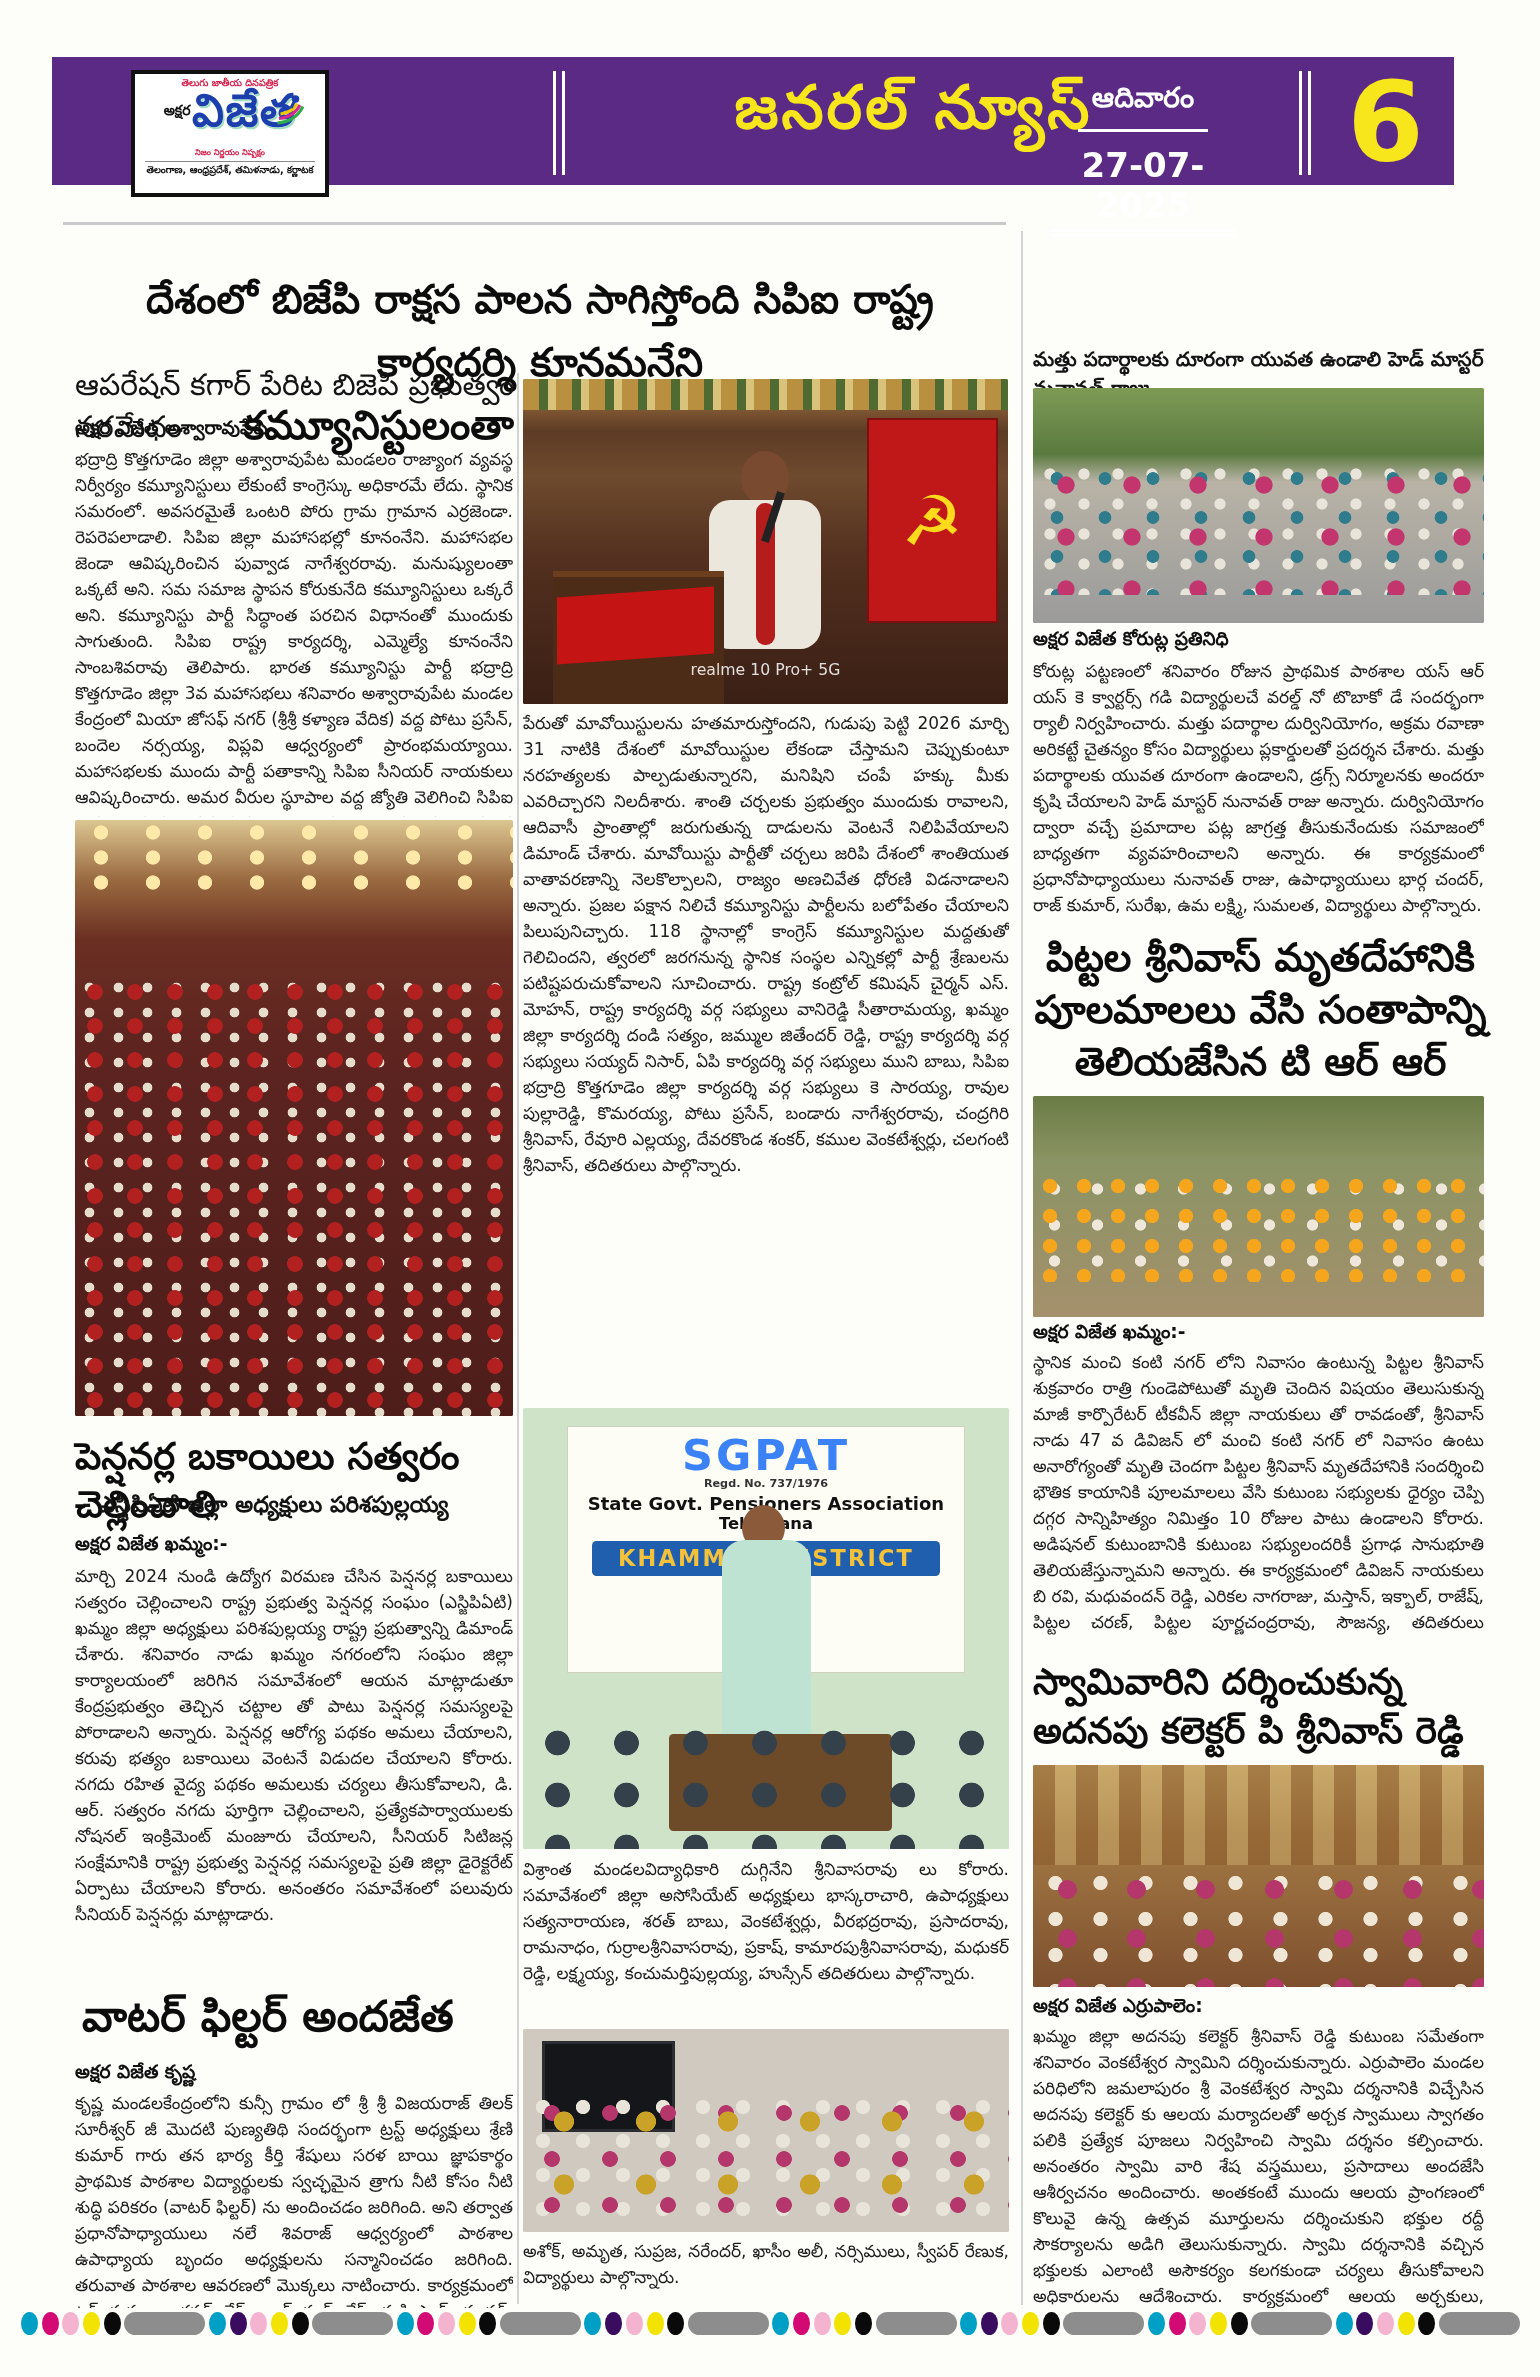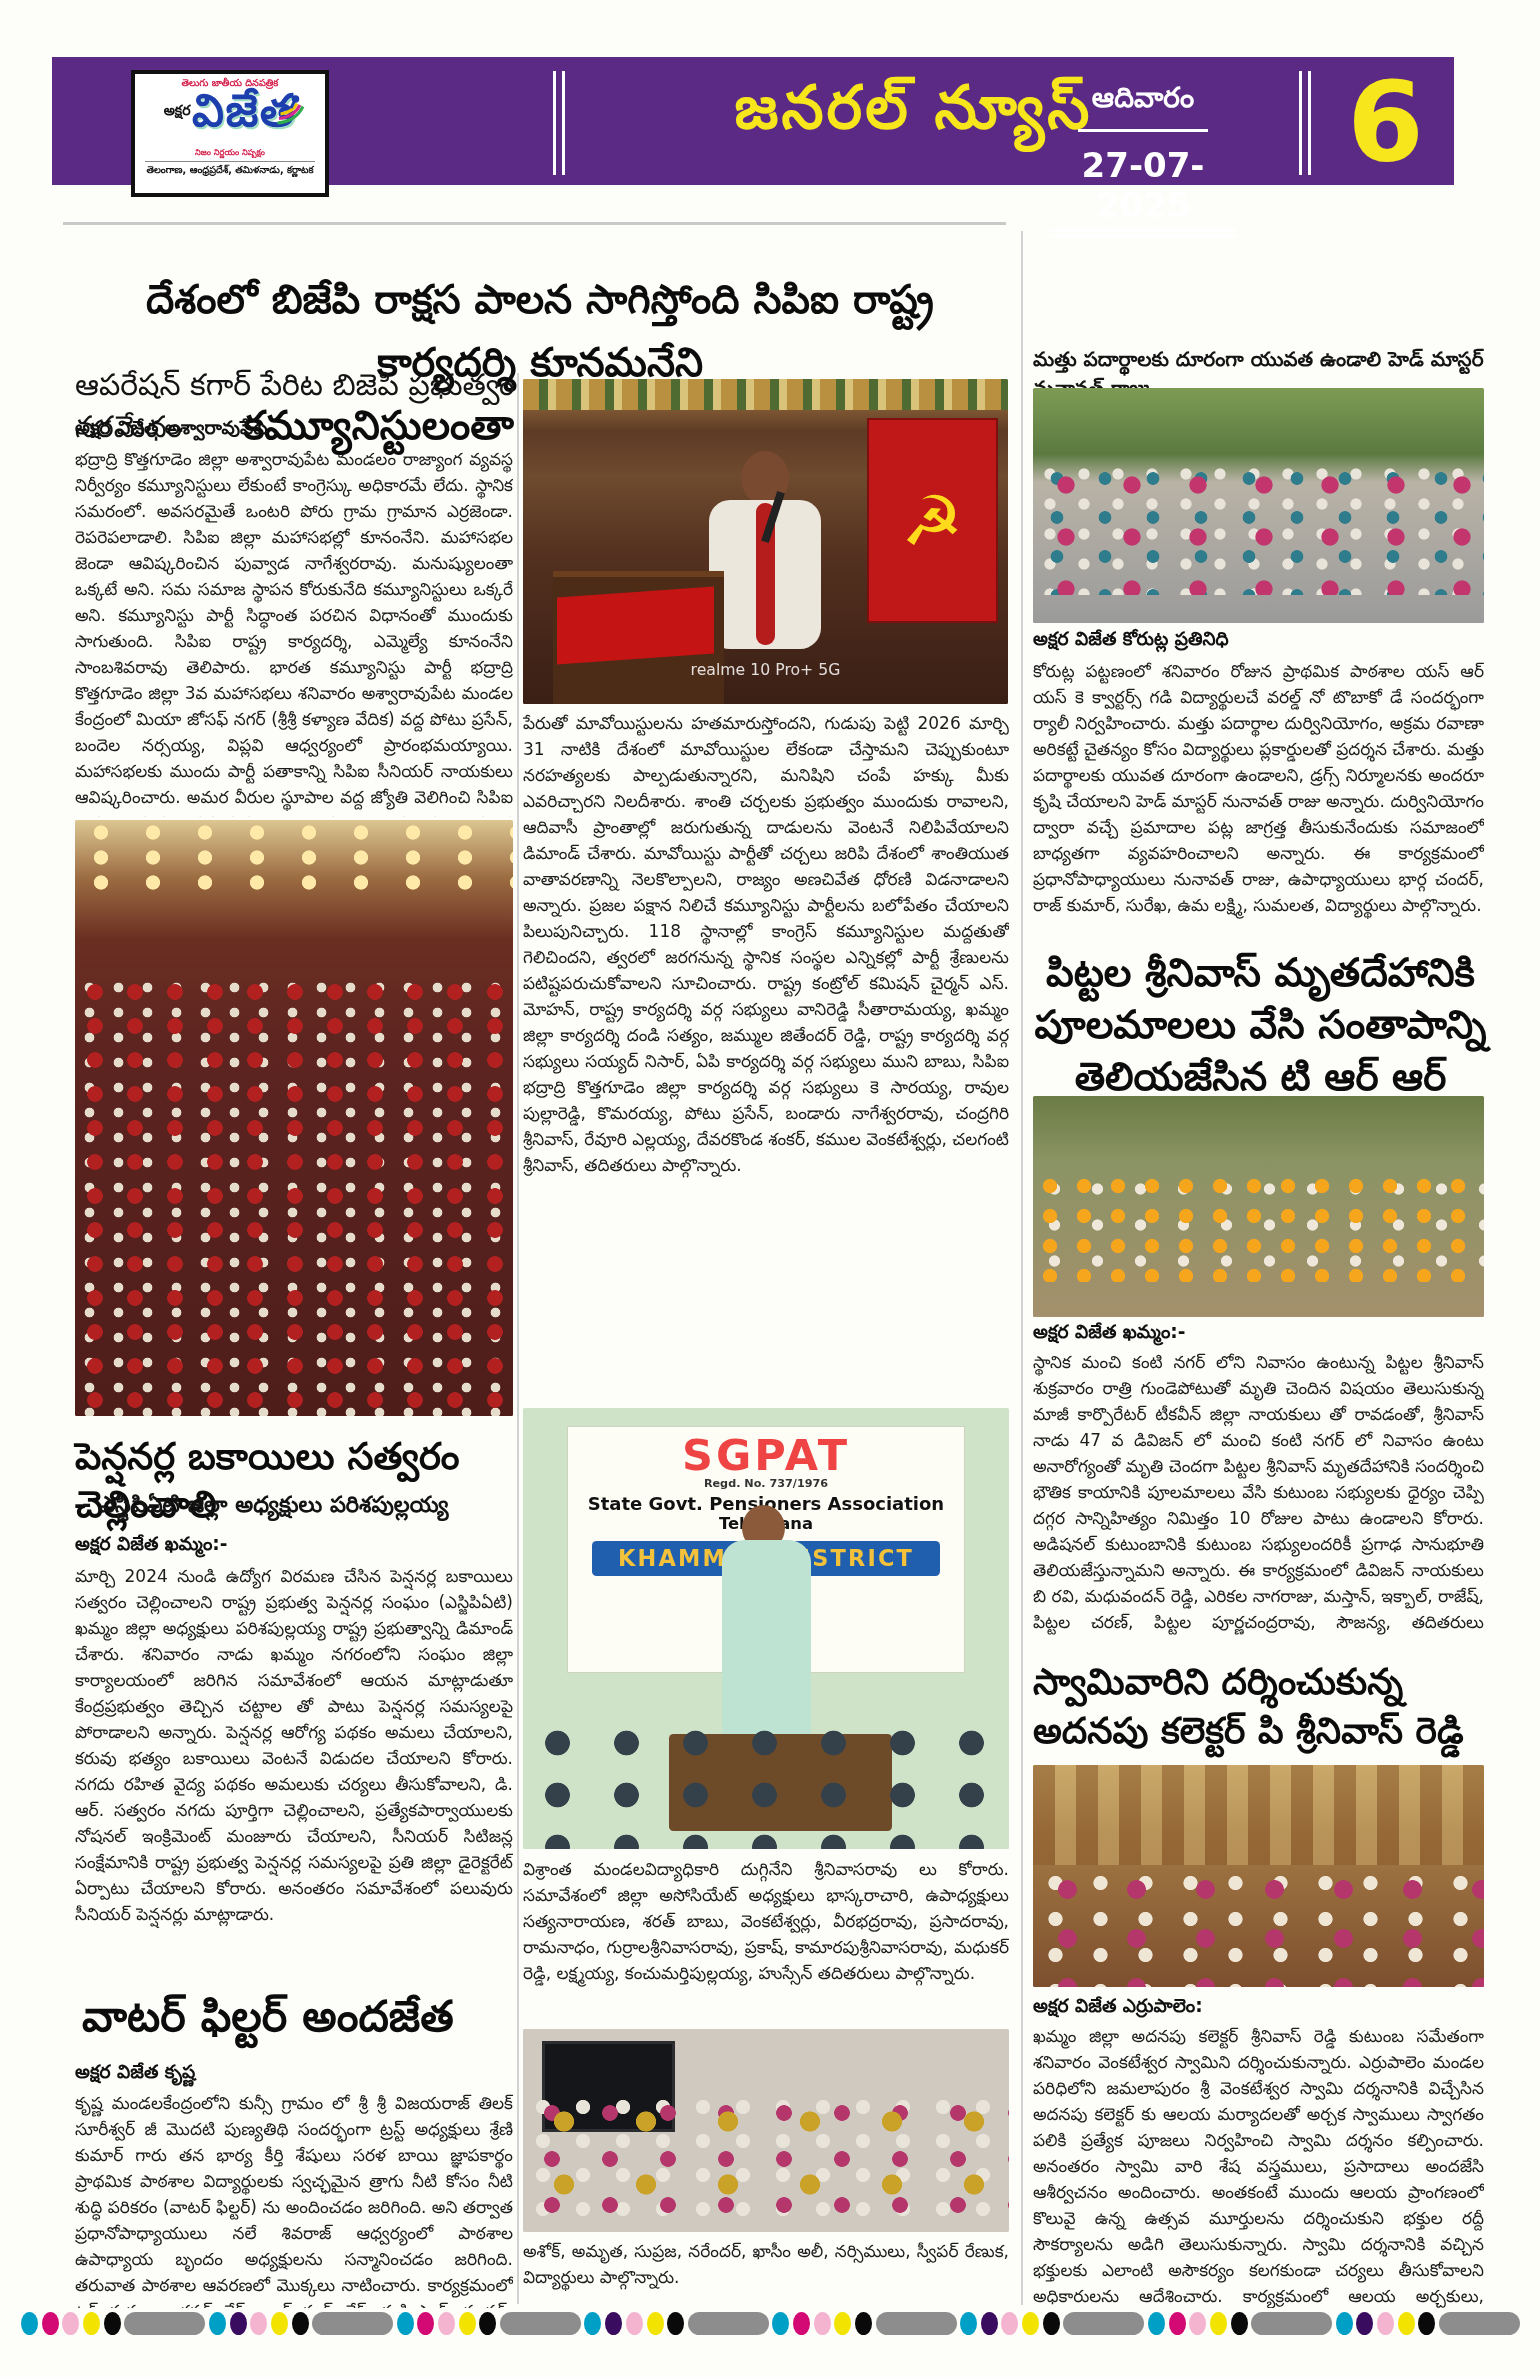--- a/index.html
+++ b/index.html
@@ -44,21 +44,21 @@
   .a1-byline{left:75px;top:417px;width:436px;}
   .body-txt{font-size:17px;line-height:26px;text-align:justify;color:#1c1c1c;overflow:hidden;}
   .a1-body-left{left:75px;top:446px;width:438px;height:371px;}
   .a1-body-center{left:523px;top:710px;width:486px;height:692px;}
 
   .a2-headline{left:1033px;top:236px;width:461px;font-size:40px;line-height:54px;}
   .a2-subhead{left:1033px;top:347px;width:461px;font-size:20px;font-weight:700;}
   .a2-byline{left:1033px;top:628px;width:451px;}
   .a2-body{left:1033px;top:658px;width:451px;height:262px;}
 
-  .a3-headline{left:1033px;top:932px;width:455px;text-align:center;font-size:39px;line-height:52px;margin-top:15px;}
+  .a3-headline{left:1033px;top:932px;width:455px;text-align:center;font-size:39px;line-height:52px;}
   .a3-byline{left:1033px;top:1321px;width:451px;}
   .a3-body{left:1033px;top:1349px;width:451px;height:286px;}
 
   .a4-headline{left:1033px;top:1657px;width:458px;font-size:36px;line-height:49px;}
   .a4-byline{left:1033px;top:1995px;width:451px;}
   .a4-body{left:1033px;top:2023px;width:451px;height:285px;}
 
   .a5-headline{left:75px;top:1433px;width:492px;font-size:37px;line-height:48px;}
   .a5-subhead{left:82px;top:1491px;width:455px;font-size:22.4px;font-weight:700;}
   .a5-byline{left:75px;top:1533px;width:436px;}
@@ -108,21 +108,21 @@
   .p-garland{left:1033px;top:1096px;width:451px;height:221px;
      background:linear-gradient(180deg,#6b7c46 0%,#8b9464 30%,#a4906c 100%);}
   .marigold{position:absolute;left:0;right:0;top:34%;bottom:16%;
      background-image:radial-gradient(circle,#f6a61c 6.7px,transparent 7.5px),
                       radial-gradient(circle,#efe8da 5.2px,transparent 6px);
      background-size:34px 30px,43px 36px;}
 
   .p-sgpat{left:523px;top:1408px;width:486px;height:441px;background:#cfe3c8;}
   .sg-banner{position:absolute;left:9%;top:4%;width:82%;height:56%;background:#fdfdf6;border:1.5px solid #cdd3be;
      text-align:center;padding-top:7.5px;box-sizing:border-box;}
-  .sg-title{color:#ef4444;font-size:43px;font-weight:800;letter-spacing:3px;line-height:43px;}
+  .sg-title{color:#3b82f6;font-size:43px;font-weight:800;letter-spacing:3px;line-height:43px;}
   .sg-regd{color:#333;font-size:11.2px;font-weight:700;}
   .sg-assoc{color:#111;font-size:18px;font-weight:800;margin-top:3px;}
   .sg-state{color:#111;font-size:16.4px;font-weight:800;}
   .sg-district{margin:7.5px auto 0 auto;width:88%;background:#1f5fae;color:#f3c13a;
      font-size:22.4px;font-weight:800;letter-spacing:2.2px;padding:4.5px 0;border-radius:4.5px;}
   .sg-man{position:absolute;left:41%;top:30%;width:89px;height:224px;border-radius:22.4px;background:#bfe3d2;}
   .sg-man-head{position:absolute;left:45%;top:22%;width:43px;height:46px;border-radius:50%;background:#8a5a3a;}
   .sg-table{position:absolute;left:30%;bottom:4%;width:46%;height:22%;background:#6d4a28;border-radius:4.5px;}
   .sg-row{position:absolute;left:0;right:0;bottom:0;height:30%;
      background-image:radial-gradient(circle,#34404a 12px,transparent 12.7px);background-size:69px 52px;}

